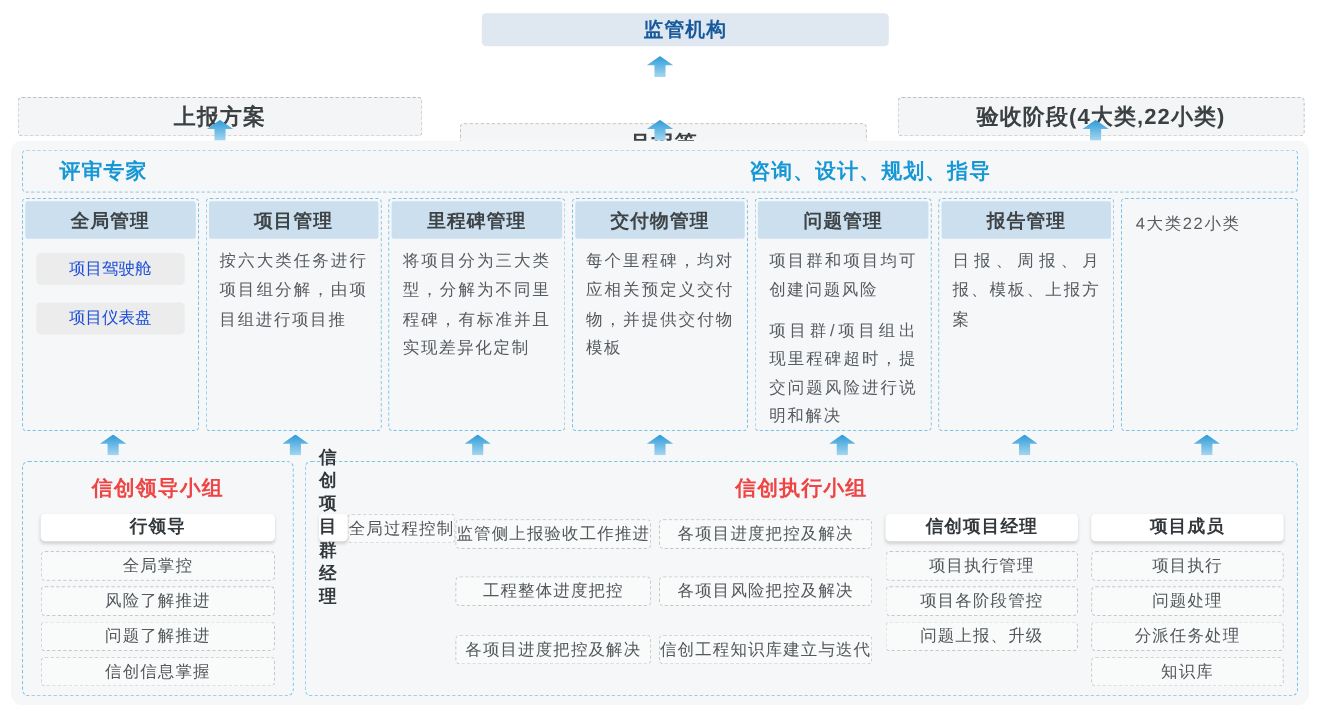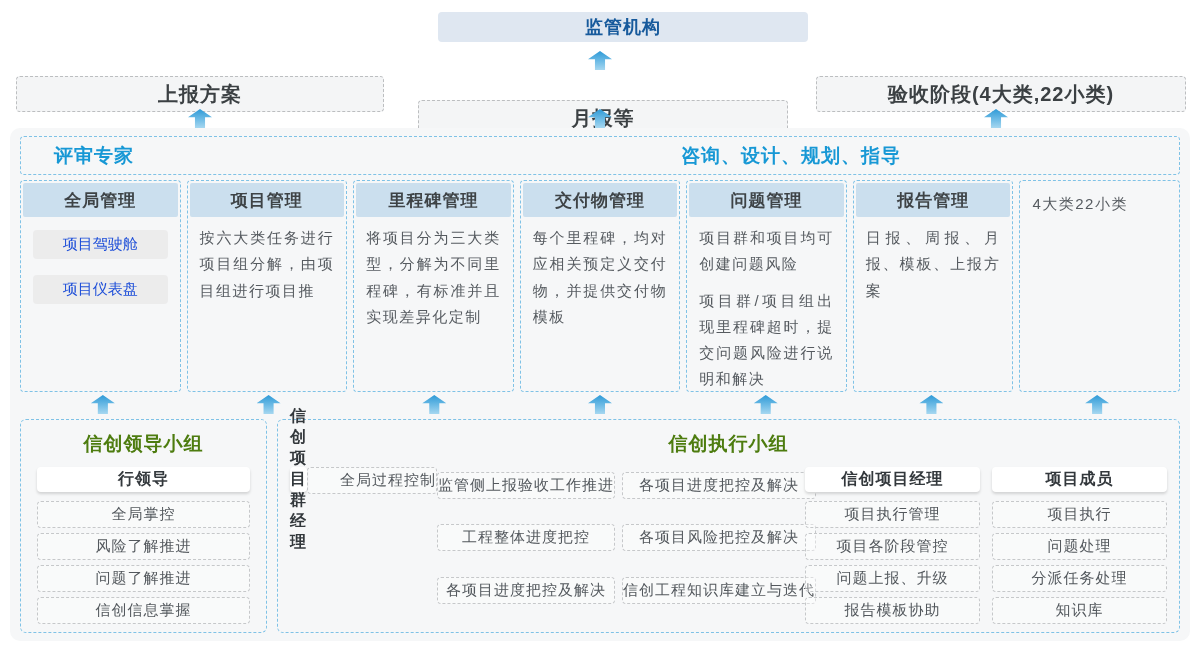--- a/index.html
+++ b/index.html
@@ -11,21 +11,21 @@
     background:#dfe7f1; border-radius:4px; display:flex; align-items:center; justify-content:center;
     color:#175a9c; font-size:18px; font-weight:bold; letter-spacing:1px;margin-left:20px; }
 
   
   .arrow { width:24px; height:19px;
     background:linear-gradient(180deg,#2e9ad7 0%,#6fbce6 55%,#a6d7f0 100%);
     clip-path:polygon(50% 0,100% 44%,71% 44%,71% 100%,29% 100%,29% 44%,0 44%); }
   .arrow.abs { position:absolute; }
 
   
-  .report-box { position:absolute; top:76px; height:36px; background:#f4f5f6;
+  .report-box { position:absolute; top:88px; height:36px; background:#f4f5f6;
     border:1px dashed #bcbec0; border-radius:4px; display:flex; align-items:center; justify-content:center;
     color:#3b4043; font-size:20px; font-weight:bold; letter-spacing:1px; }
   .rb1 { left:16px; width:368px; } .rb2 { left:418px; width:370px;margin-top:24px; } .rb3 { left:816px; width:370px; }
 
   
   .main { position:absolute; left:10px; top:128px; width:1180px; height:513px;
     background:#f6f7f8; border-radius:10px; padding:8px 10px; }
 
   .expert-row { position:relative; height:39px; border:1px dashed #7fc2e6; border-radius:4px;
     margin-bottom:5px; display:flex; align-items:center; }
@@ -44,34 +44,34 @@
     display:flex; align-items:center; justify-content:center; font-size:15px; color:#1d4ed8; }
   .pill + .pill { margin-top:16px; }
 
   .arrows-row { display:grid; grid-template-columns:repeat(7,1fr); height:20px; margin:3px 0 4px; }
   .arrows-row .cell { display:flex; justify-content:center; }
 
   .bottom { display:flex; gap:10px; height:214px; }
   .group { border:1px dashed #7fc2e6; border-radius:6px; height:100%; }
   .group-lead { width:247px; padding:8px 16px 10px; }
   .group-exec { flex:1; padding:8px 12px 10px; }
-  .group-title { text-align:center; color:#4d7c0f; font-weight:bold; font-size:19px;
+  .group-title { text-align:center; color:#ef4444; font-weight:bold; font-size:19px;
     letter-spacing:1px; margin:3px 0 10px; }
   .role-box { height:25px; background:#fff; border-radius:4px; box-shadow:0 2px 3px rgba(0,0,0,0.15);
     display:flex; align-items:center; justify-content:center; font-size:16px; font-weight:bold;
     color:#33383c; margin-bottom:9px; letter-spacing:1px; }
   .item { height:27px; border:1px dashed #c6c8ca; border-radius:4px; background:rgba(255,255,255,0.35);
     display:flex; align-items:center; justify-content:center; font-size:15px; color:#53585d;
     letter-spacing:1px; white-space:nowrap; }
   .stack { display:flex; flex-direction:column; gap:5px; }
   .exec-body { display:flex; gap:12px; }
   .sec-a { width:503px; display:flex; flex-direction:row; }
   .sec-b { width:175px; } .sec-c { flex:1; }
   .two-col { display:grid; grid-template-columns:1fr 1fr; gap:5px 7px; margin-top:5px; }
-  .full { margin-top:0;padding-left:32px; }
+  .full { margin-top:0; }
 </style>
 </head>
 <body>
 
 <div class="canvas">
 
   <div class="top-box">监管机构</div>
   <div class="arrow abs" style="left:588px; top:51px;"></div>
 
   <div class="report-box rb1">上报方案</div>
@@ -186,21 +186,20 @@
               <div class="item">信创工程知识库建立与迭代</div>
             </div>
           </div>
 
           <div class="sec-b">
             <div class="role-box">信创项目经理</div>
             <div class="stack">
               <div class="item">项目执行管理</div>
               <div class="item">项目各阶段管控</div>
               <div class="item">问题上报、升级</div>
-              <div class="item">报告模板协助</div>
             </div>
           </div>
 
           <div class="sec-c">
             <div class="role-box">项目成员</div>
             <div class="stack">
               <div class="item">项目执行</div>
               <div class="item">问题处理</div>
               <div class="item">分派任务处理</div>
               <div class="item">知识库</div>

